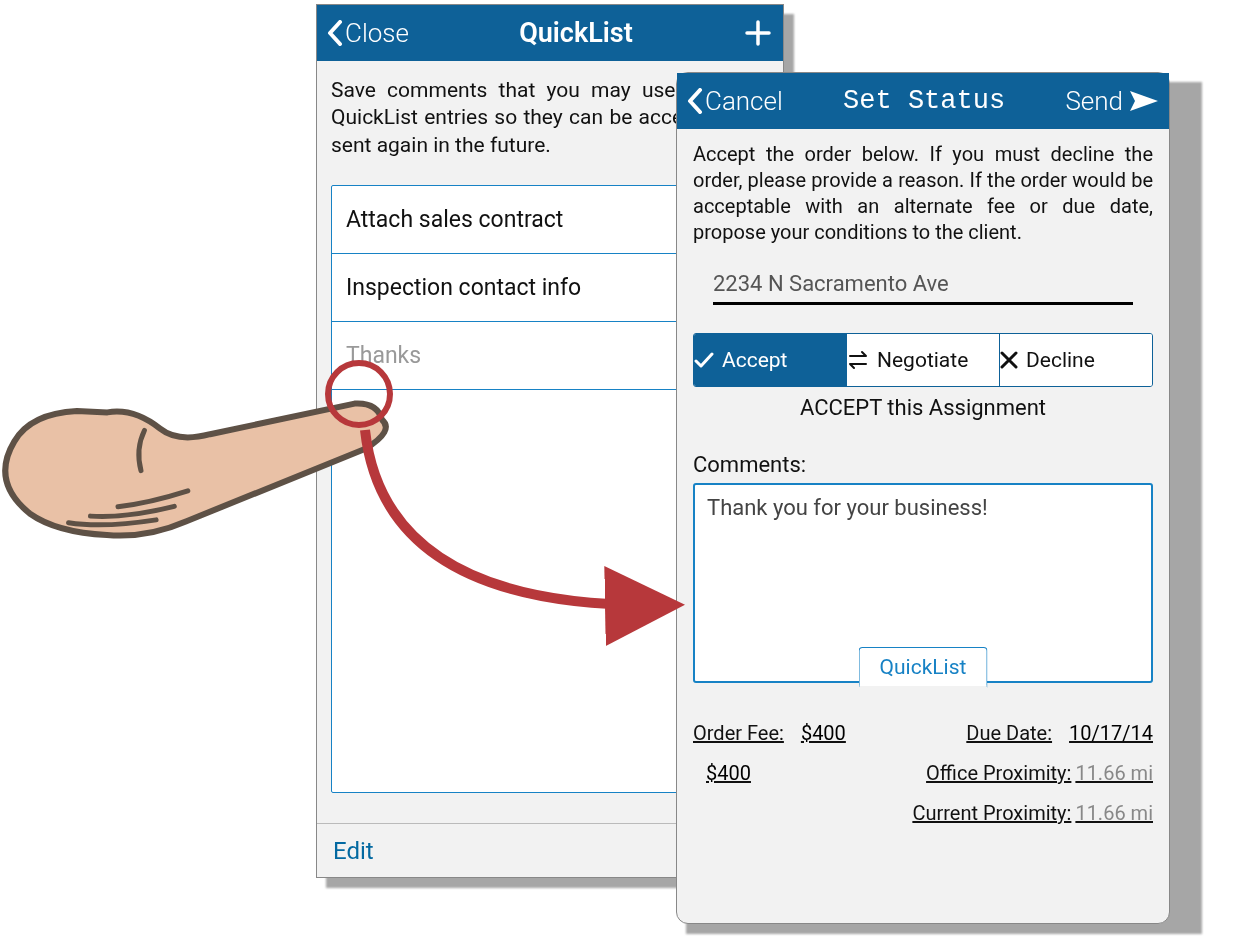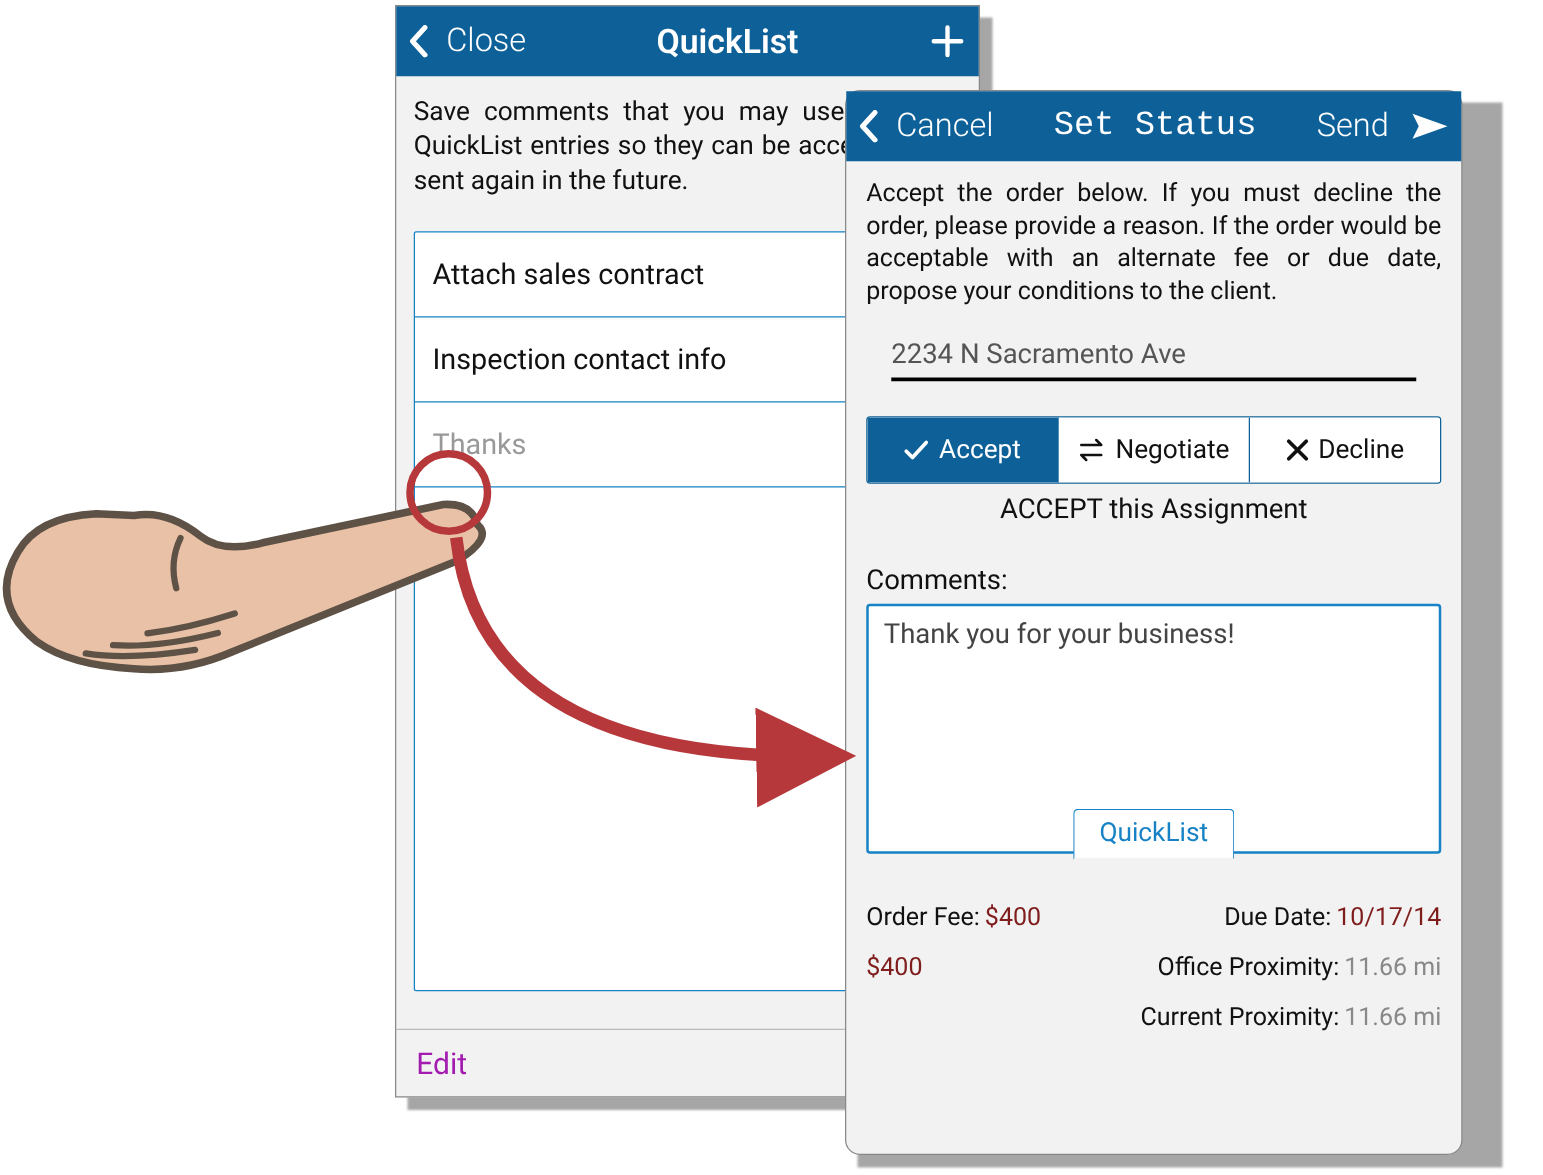--- a/index.html
+++ b/index.html
@@ -30,21 +30,21 @@
     height: 56px;
     display: flex;
     align-items: center;
     justify-content: space-between;
     padding: 0 10px;
     font-size: 26px;
   }
   .header-left, .header-right {
     display: flex;
     align-items: center;
-    gap: 14px;
+    gap: 2px;
     font-weight: 300;
     cursor: pointer;
   }
   .header-title {
     font-weight: 600;
     font-size: 27px;
   }
   .ql-body {
     padding: 16px 14px 4px 14px;
   }
@@ -74,21 +74,21 @@
   .ql-item:nth-child(3) { color: #999; position: relative; }
   .ql-footer {
     position: absolute;
     left: 0; right: 0; bottom: 0;
     height: 54px;
     border-top: 1px solid #bbb;
     display: flex;
     align-items: center;
     padding: 0 16px;
     font-size: 24px;
-    color: #a21caf;
+    color: #0369a1;
   }
   
   #shadow-ss { left: 686px; top: 82px; width: 516px; height: 852px; }
   #phone-ss { left: 676px; top: 72px; width: 494px; height: 852px; z-index: 5; border-radius: 12px; }
   #phone-ss .header-title { font-weight: 400; font-family: Liberation Mono, monospace; }
   .ss-body { padding: 12px 16px 0 16px; }
   .ss-desc {
     font-size: 20px;
     color: #111;
     line-height: 1.3;
@@ -107,21 +107,20 @@
     display: flex;
     height: 54px;
     border: 1px solid #0e6198;
     border-radius: 3px;
     overflow: hidden;
   }
   .seg-btn {
     flex: 1;
     display: flex;
     align-items: center;
-    justify-content: center;
     gap: 8px;
     font-size: 21px;
     color: #111;
     background: #fff;
     border-right: 1px solid #0e6198;
     cursor: pointer;
   }
   .seg-btn:last-child { border-right: none; }
   .seg-btn.active { background: #0e6198; color: #fff; }
   .accept-line {
@@ -162,24 +161,24 @@
     color: #1782c5;
     cursor: pointer;
     z-index: 2;
   }
   .info-grid {
     margin-top: 26px;
     font-size: 20px;
     line-height: 2.0;
     color: #111;
   }
-  .info-row { display: flex; justify-content: space-between; }
+  .info-row { display: flex; justify-content: space-between; text-decoration: underline; }
   .info-pair { display: flex; gap: 4px; align-items: baseline; }
   .info-pair .val { color: #888; }
-  .info-pair.dark .val { color: #7f1d1d; }
+  .info-pair.dark .val { color: #000000; margin-left: 13px; }
   
   svg { display: block; }
   
   #annotation {
     position: absolute;
     left: -45px; top: 330px;
     width: 800px; height: 340px;
     z-index: 20;
     pointer-events: none;
   }

